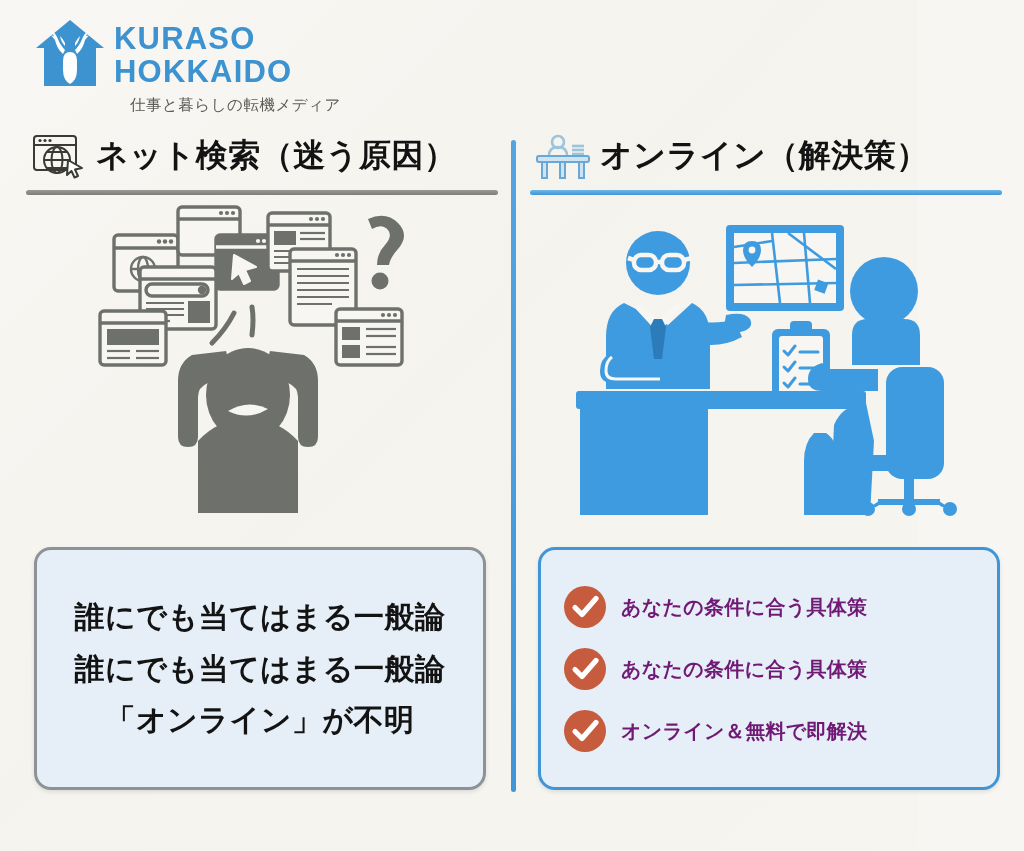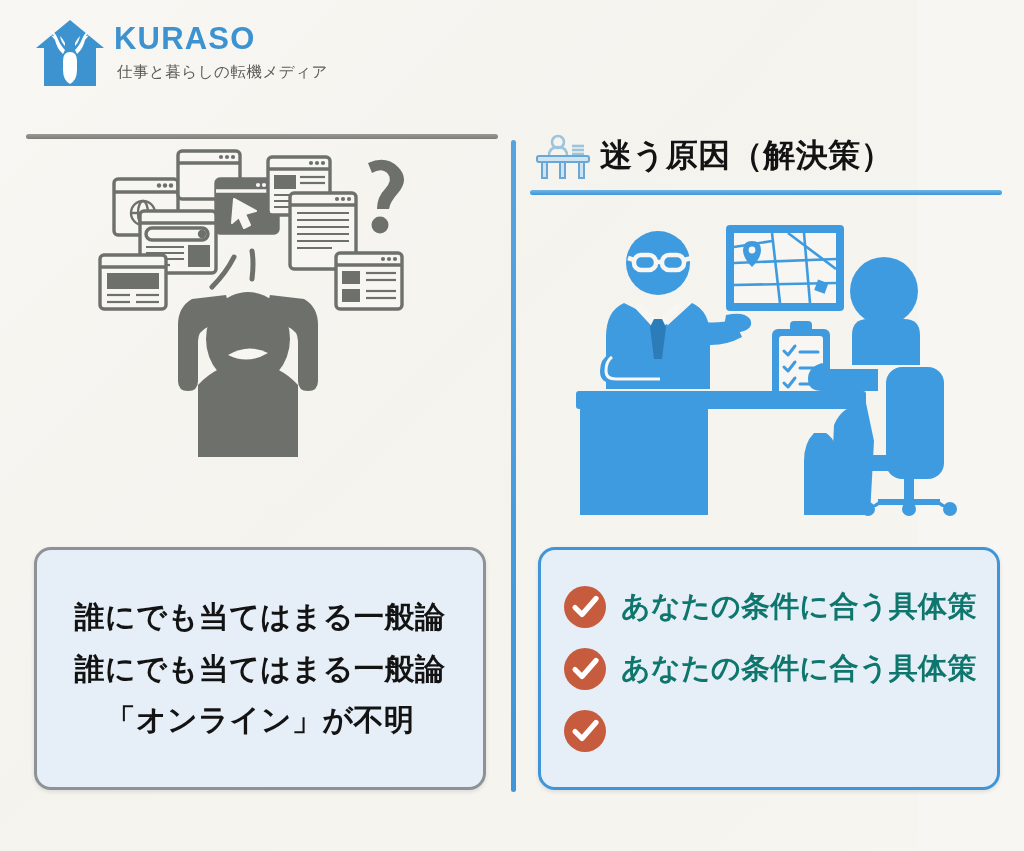--- a/index.html
+++ b/index.html
@@ -17,21 +17,21 @@
 
   
   .logo-block { position: absolute; left: 34px; top: 16px; display: flex; align-items: flex-start; }
   .logo-mark { width: 72px; height: 76px; flex: none; }
   .logo-words { margin-left: 8px; margin-top: 6px; }
   .logo-line {
     color: #3c93cf; font-weight: 800; letter-spacing: 1.2px;
     font-size: 31px; line-height: 33px;
   }
   .logo-tag {
-    margin-top: 7px; margin-left: 3px;
+    margin-top: 7px; margin-left: 16px;
     color: #5c5c58; font-size: 15.5px; letter-spacing: .5px; font-weight: 500;
   }
 
   
   .col { position: absolute; top: 128px; width: 472px; }
   .col.left  { left: 26px; }
   .col.right { left: 530px; }
 
   .head-row { display: flex; align-items: center; height: 56px; padding-left: 4px; }
   .head-icon { width: 58px; height: 48px; flex: none; margin-right: 8px; }
@@ -61,21 +61,21 @@
     height: 100%; display: flex; flex-direction: column;
     justify-content: center; gap: 18px; padding: 6px 0;
   }
   .pain-line {
     text-align: center; font-size: 30px; font-weight: 800;
     color: #131313; letter-spacing: .5px; line-height: 1.12;
   }
   .benefit-row { display: flex; align-items: center; padding-left: 22px; gap: 14px; }
   .check { width: 44px; height: 44px; flex: none; }
   .benefit-text {
-    font-size: 29px; font-weight: 800; color: #0f766e;
+    font-size: 20px; font-weight: 800; color: #701a75;
     letter-spacing: .3px; line-height: 1.1; white-space: nowrap;
   }
 
   
   .divider {
     position: absolute; left: 511px; top: 140px;
     width: 5px; height: 652px; border-radius: 3px;
     background: linear-gradient(#55a4df,#3f95d8);
   }
 
@@ -98,28 +98,51 @@
         <path d="M29 38 q-6 -5 -8 -14 q-1 -6 -5 -9 q5 1 7 6 q2 5 4 8 q2 3 4 5 z"></path>
         <path d="M43 38 q6 -5 8 -14 q1 -6 5 -9 q-5 1 -7 6 q-2 5 -4 8 q-2 3 -4 5 z"></path>
         <path d="M24 26 q-4 -2 -7 -7 q3 1 5 3 q2 2 3 4 z"></path>
         <path d="M48 26 q4 -2 7 -7 q-3 1 -5 3 q-2 2 -3 4 z"></path>
         <path d="M31 30 q-4 -4 -5 -10 q3 3 5 7 z"></path>
         <path d="M41 30 q4 -4 5 -10 q-3 3 -5 7 z"></path>
       </g>
     </svg>
     <div class="logo-words">
       <div class="logo-line">KURASO</div>
+      <div class="logo-line">HOKKAIDO</div>
       <div class="logo-tag">仕事と暮らしの転機メディア</div>
     </div>
   </div>
 
   <div class="divider"></div>
 
   <div class="col left">
 
+    <div class="head-row">
+      <svg class="head-icon" viewBox="0 0 58 48">
+        <g fill="none" stroke="#3a3a36" stroke-width="2">
+          <rect x="4" y="4" width="42" height="34" rx="3"></rect>
+          <line x1="4" y1="13" x2="46" y2="13"></line>
+        </g>
+        <g fill="#3a3a36">
+          <circle cx="10" cy="8.5" r="1.6"></circle>
+            <circle cx="15" cy="8.5" r="1.6"></circle>
+            <circle cx="20" cy="8.5" r="1.6"></circle>
+        </g>
+        <g fill="none" stroke="#3a3a36" stroke-width="2">
+          <circle cx="27" cy="28" r="13"></circle>
+          <ellipse cx="27" cy="28" rx="5.5" ry="13"></ellipse>
+          <line x1="14" y1="28" x2="40" y2="28"></line>
+          <line x1="16.5" y1="20" x2="37.5" y2="20"></line>
+          <line x1="16.5" y1="36" x2="37.5" y2="36"></line>
+        </g>
+        <path d="M38 28 L52 36 L45 37.5 L48 44 L44.5 45.5 L41.5 39 L37 43 Z" fill="#fff" stroke="#3a3a36" stroke-width="2" stroke-linejoin="round"></path>
+      </svg>
+      <div class="head-title">ネット検索（迷う原因）</div>
+    </div>
     <div class="head-rule rule-gray"></div>
 
     <div class="illus">
       <svg width="340" height="312" viewBox="0 0 340 312">
         <g stroke="#6e706c" stroke-width="3.4" fill="#f7f6f2">
 
           <g>
             <rect x="22" y="30" width="64" height="56" rx="4"></rect>
             <line x1="22" y1="43" x2="86" y2="43"></line>
             <circle cx="73" cy="36.5" r="2.2" fill="#6e706c" stroke="none"></circle>
@@ -256,21 +279,21 @@
           <line x1="38" y1="18" x2="50" y2="18"></line>
           <line x1="38" y1="22" x2="50" y2="22"></line>
         </g>
         <rect x="3" y="24" width="52" height="6" rx="2" fill="#cfe4f2" stroke="#6ba7d4" stroke-width="2"></rect>
         <g fill="#cfe4f2" stroke="#6ba7d4" stroke-width="2">
           <rect x="8" y="30" width="5" height="16"></rect>
           <rect x="45" y="30" width="5" height="16"></rect>
           <rect x="26" y="30" width="5" height="16"></rect>
         </g>
       </svg>
-      <div class="head-title">迷う原因（解決策）</div>
+      <div class="head-title">オンライン（解決策）</div>
     </div>
     <div class="head-rule rule-blue"></div>
 
     <div class="illus">
       <svg width="400" height="316" viewBox="0 0 400 316">
         <g fill="#3f9bdf">
 
           <g>
             <circle cx="92" cy="60" r="32"></circle>
             <g fill="none" stroke="#f7f6f2" stroke-width="4.5">
@@ -380,18 +403,19 @@
           <circle cx="22" cy="22" r="21" fill="#c75b3d"></circle>
           <path d="M12 22.5 l7 7 l14 -16" fill="none" stroke="#fff" stroke-width="5.2" stroke-linecap="round" stroke-linejoin="round"></path>
         </svg>
         <div class="benefit-text">あなたの条件に合う具体策</div>
       </div>
       <div class="benefit-row">
         <svg class="check" viewBox="0 0 44 44">
           <circle cx="22" cy="22" r="21" fill="#c75b3d"></circle>
           <path d="M12 22.5 l7 7 l14 -16" fill="none" stroke="#fff" stroke-width="5.2" stroke-linecap="round" stroke-linejoin="round"></path>
         </svg>
+        <div class="benefit-text">オンライン＆無料で即解決</div>
       </div>
     </div>
   </div>
 
 
 </div>
 
 </body></html>

